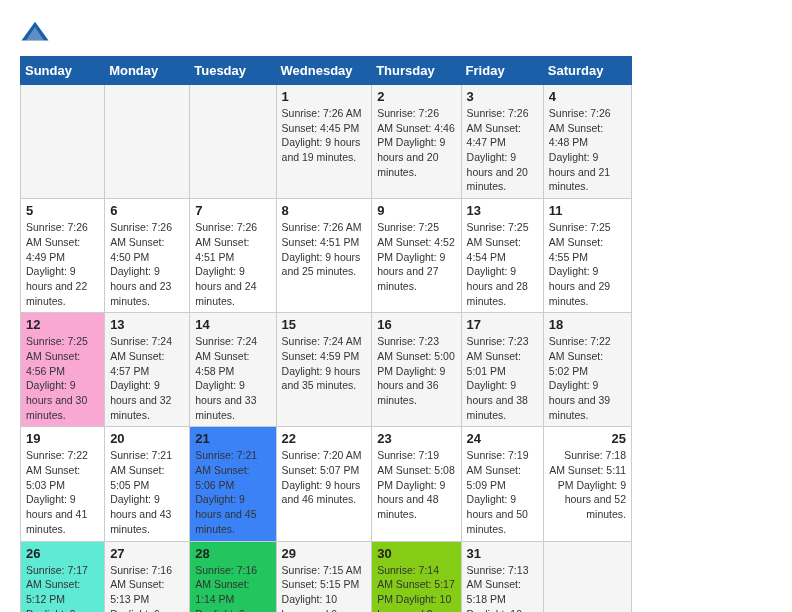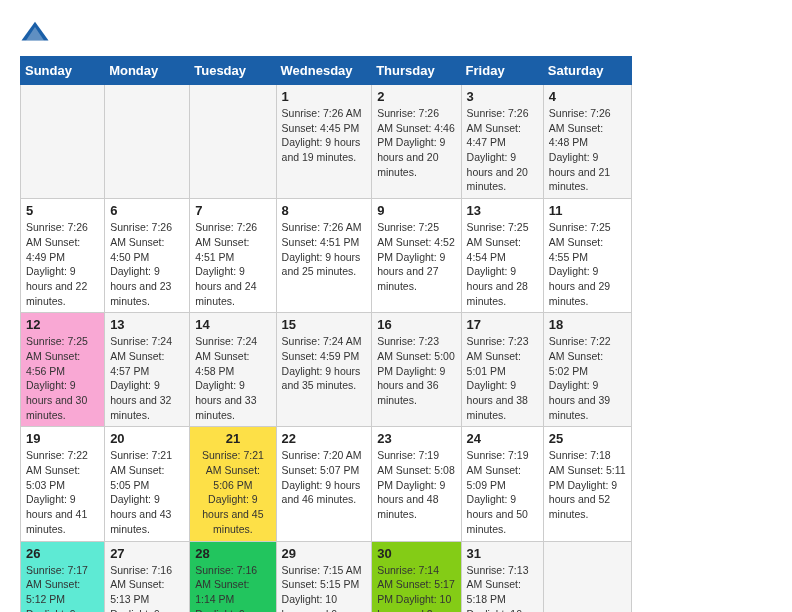--- a/index.html
+++ b/index.html
@@ -271,21 +271,21 @@
 Daylight: 9 hours
 and 41 minutes.</div>
           </td>
           <td style="background: rgb(255, 255, 255);">
             <span class="day-num">20</span>
             <div class="day-info">Sunrise: 7:21 AM
 Sunset: 5:05 PM
 Daylight: 9 hours
 and 43 minutes.</div>
           </td>
-          <td style="background: #fde047; text-align: center;">
+          <td style="background: #3b82f6;">
             <span class="day-num">21</span>
             <div class="day-info">Sunrise: 7:21 AM
 Sunset: 5:06 PM
 Daylight: 9 hours
 and 45 minutes.</div>
           </td>
           <td style="background: rgb(255, 255, 255);">
             <span class="day-num">22</span>
             <div class="day-info">Sunrise: 7:20 AM
 Sunset: 5:07 PM
@@ -299,21 +299,21 @@
 Daylight: 9 hours
 and 48 minutes.</div>
           </td>
           <td style="background: rgb(255, 255, 255);">
             <span class="day-num">24</span>
             <div class="day-info">Sunrise: 7:19 AM
 Sunset: 5:09 PM
 Daylight: 9 hours
 and 50 minutes.</div>
           </td>
-          <td style="background: rgb(255, 255, 255);">
+          <td style="background: rgb(255, 255, 255); text-align: right;">
             <span class="day-num">25</span>
             <div class="day-info">Sunrise: 7:18 AM
 Sunset: 5:11 PM
 Daylight: 9 hours
 and 52 minutes.</div>
           </td>
         </tr>
         <tr>
           <td style="background: #5eead4;">
             <span class="day-num">26</span>

